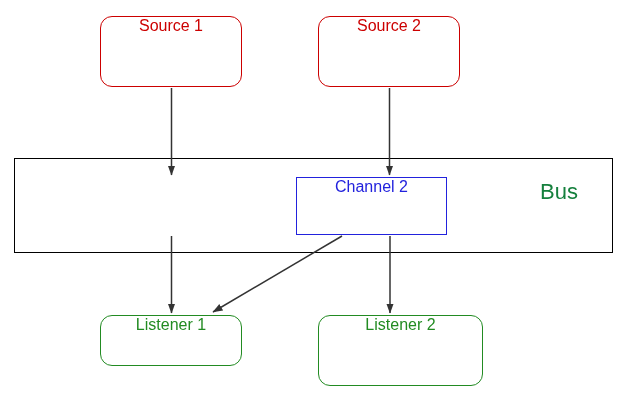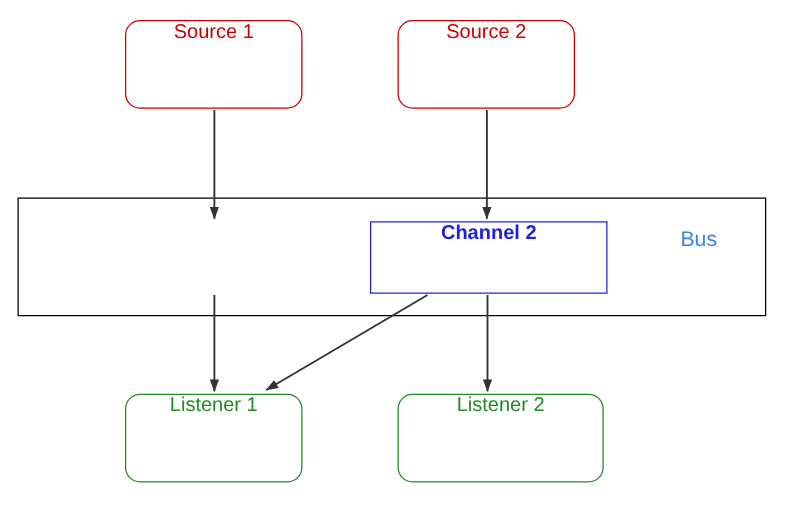--- a/index.html
+++ b/index.html
@@ -58,28 +58,28 @@
     border: 1.5px solid var(--bus_border);
     background: var(--bg);
   }
   .bus-label {
     position: absolute;
     left: 524px; top: 158px;
     width: 70px; height: 67px;
     display: flex;
     align-items: center;
     justify-content: center;
-    font-size: 17px;
-    color: #3b82f6;
+    font-size: 22px;
+    color: #15803d;
   }
   #node-source1   { left: 100px; top: 16px;  width: 142px; height: 71px; }
   #node-source2   { left: 318px; top: 16px;  width: 142px; height: 71px; }
   #node-channel1  { left: 78px;  top: 177px; width: 187px; height: 58px; }
-  #node-channel2  { left: 296px; top: 177px; width: 190px; height: 58px; font-weight: bold; }
-  #node-listener1 { left: 100px; top: 315px; width: 142px; height: 71px; }
+  #node-channel2  { left: 296px; top: 177px; width: 151px; height: 58px; }
+  #node-listener1 { left: 100px; top: 315px; width: 142px; height: 51px; }
   #node-listener2 { left: 318px; top: 315px; width: 165px; height: 71px; }
 </style>
 </head>
 <body>
 
 <div class="canvas">
 
   <div class="bus-container"></div>
   <div class="bus-label">Bus</div>
 

